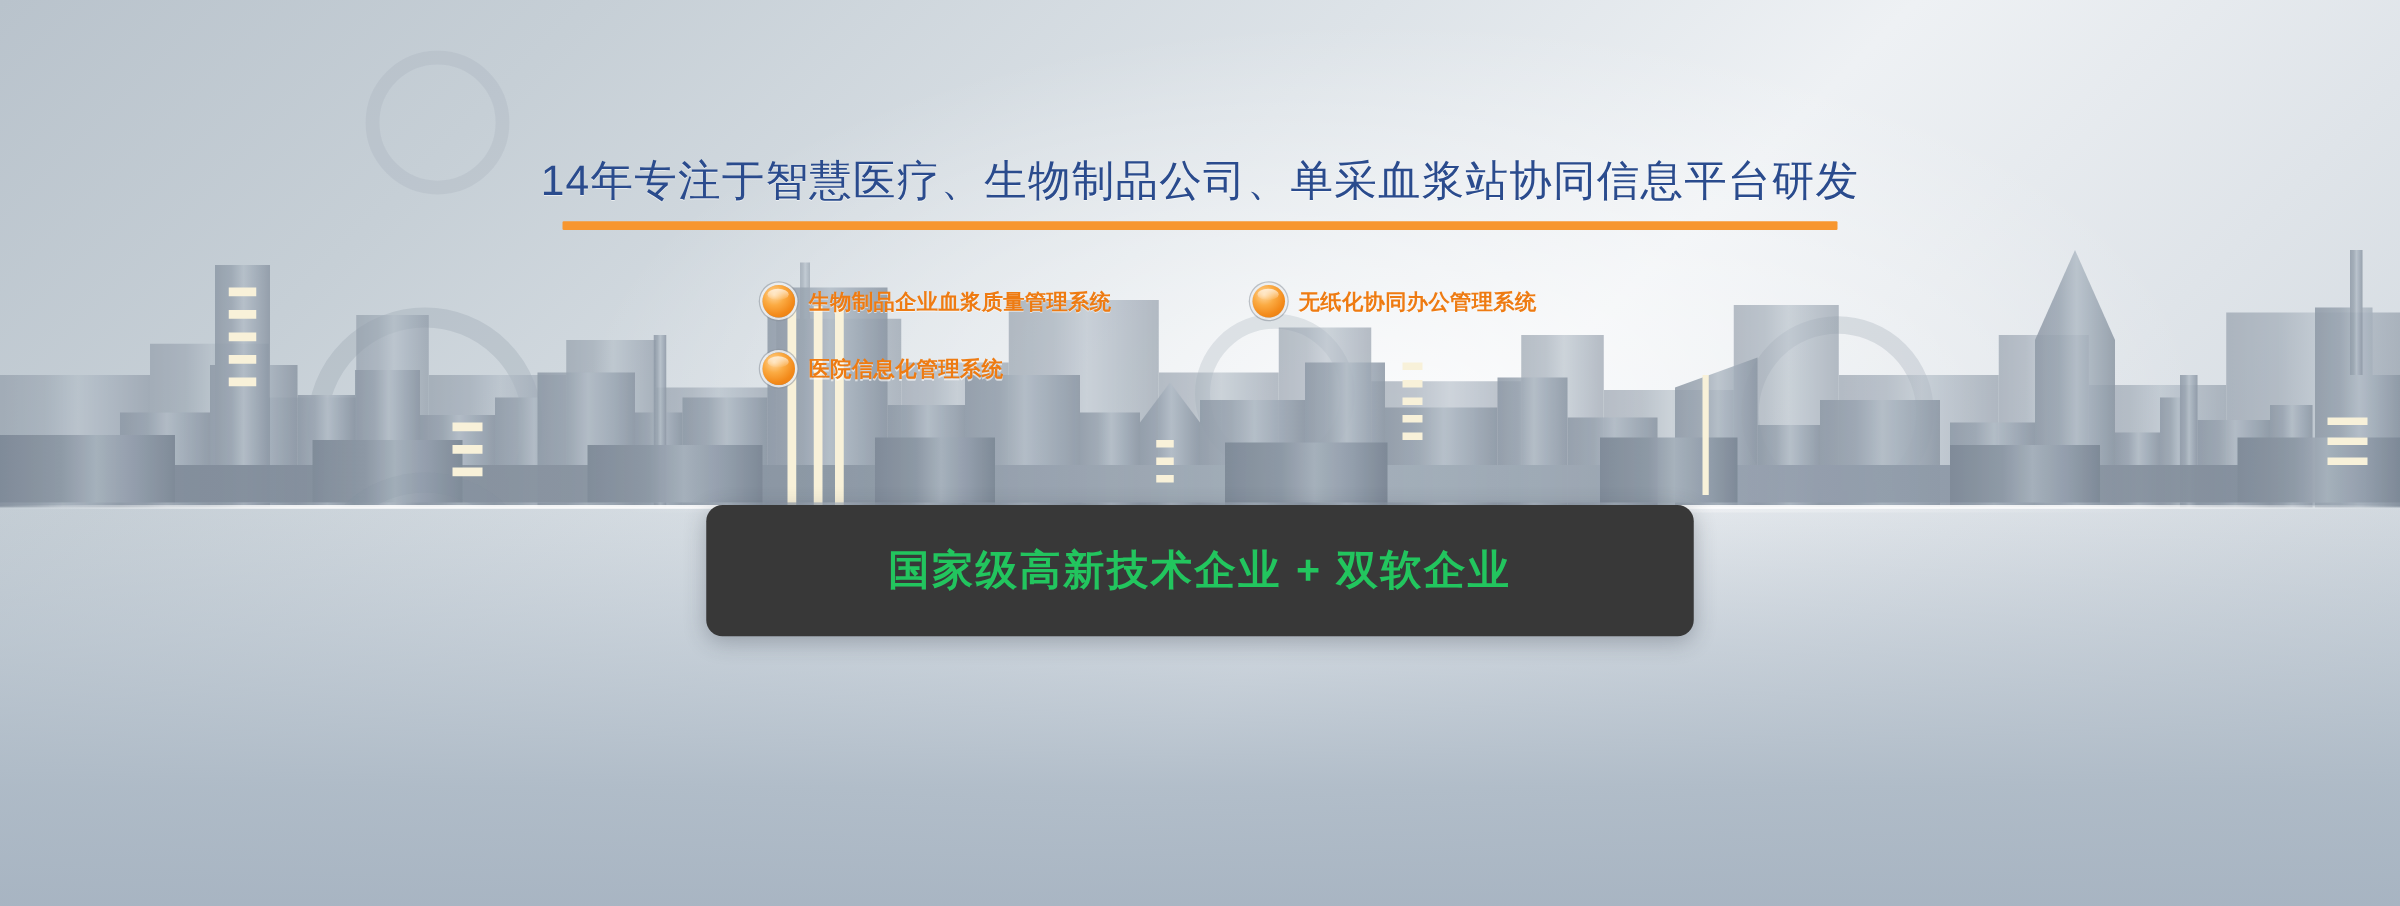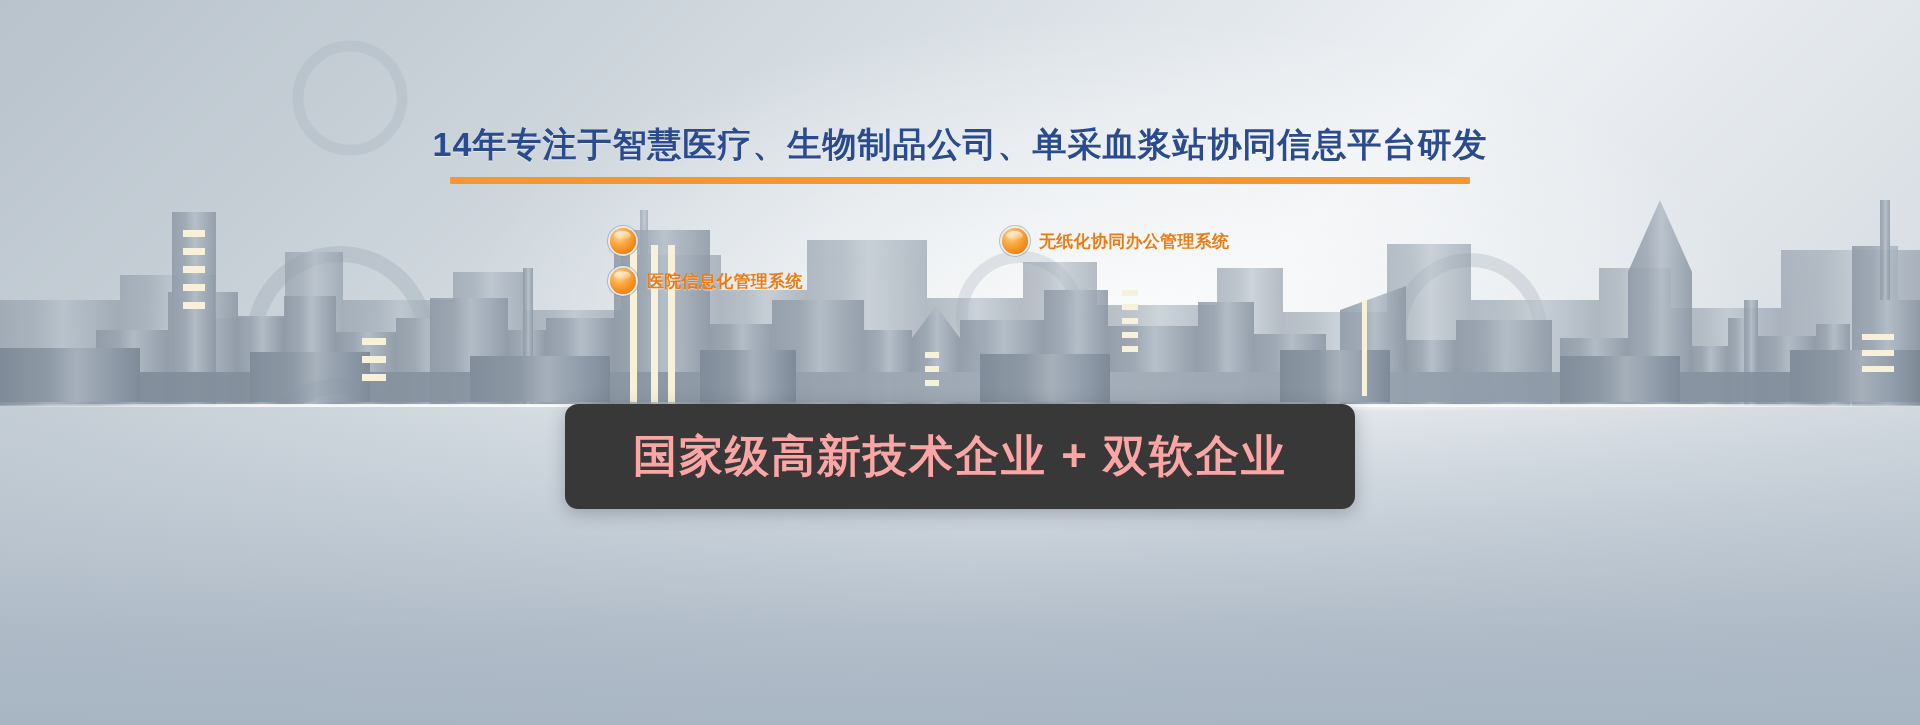--- a/index.html
+++ b/index.html
@@ -37,42 +37,42 @@
 
   
   .headline-wrap{
     position:absolute; left:0; top:0; width:1920px; z-index:20;
   }
   .headline{
     position:absolute; left:50%; transform:translateX(-50%);
     top:122px;
     white-space:nowrap;
     font-size:34px;
-    font-weight:700;
+    font-weight:400;
     letter-spacing:1px;
     color:#2a4b8d;
     text-shadow:0 1px 0 rgba(255,255,255,0.55);
   }
   .rule{
     position:absolute; left:50%; transform:translateX(-50%);
     top:177px;
     width:1020px; height:7px;
     background:#f7962f;
     border-radius:1px;
   }
 
   
   .features{
     position:absolute; left:50%; transform:translateX(-50%);
     top:228px;
     width:700px;
     z-index:20;
   }
   .feat-row{display:flex;}
-  .feat-row + .feat-row{margin-top:14px;}
+  .feat-row + .feat-row{margin-top:28px;}
   .feat{
     display:flex;
     align-items:center;
   }
   .feat.col-a{width:392px;}
   .feat.col-b{width:308px;}
   .bullet{
     width:26px;height:26px;border-radius:50%;
     flex:0 0 26px;
     margin-right:11px;
@@ -104,22 +104,22 @@
     position:absolute; left:50%; transform:translateX(-50%);
     top:404px;
     width:790px; height:105px;
     background:#383838;
     border-radius:13px;
     display:flex; align-items:center; justify-content:center;
     z-index:30;
     box-shadow:0 4px 18px rgba(40,48,58,0.30);
   }
   .badge-text{
-    color:#fca5a5;
-    font-size:44px;
+    color:#22c55e;
+    font-size:33px;
     font-weight:700;
     letter-spacing:2px;
     white-space:nowrap;
   }
 </style>
 </head>
 <body>
 
 <div class="banner">
 
@@ -358,20 +358,21 @@
 
   <div class="headline-wrap">
     <div class="headline">14年专注于智慧医疗、生物制品公司、单采血浆站协同信息平台研发</div>
     <div class="rule"></div>
   </div>
 
   <div class="features">
     <div class="feat-row">
       <div class="feat col-a">
         <span class="bullet"></span>
+        <span class="feat-label">生物制品企业血浆质量管理系统</span>
       </div>
       <div class="feat col-b">
         <span class="bullet"></span>
         <span class="feat-label">无纸化协同办公管理系统</span>
       </div>
     </div>
     <div class="feat-row">
       <div class="feat col-a">
         <span class="bullet"></span>
         <span class="feat-label">医院信息化管理系统</span>

